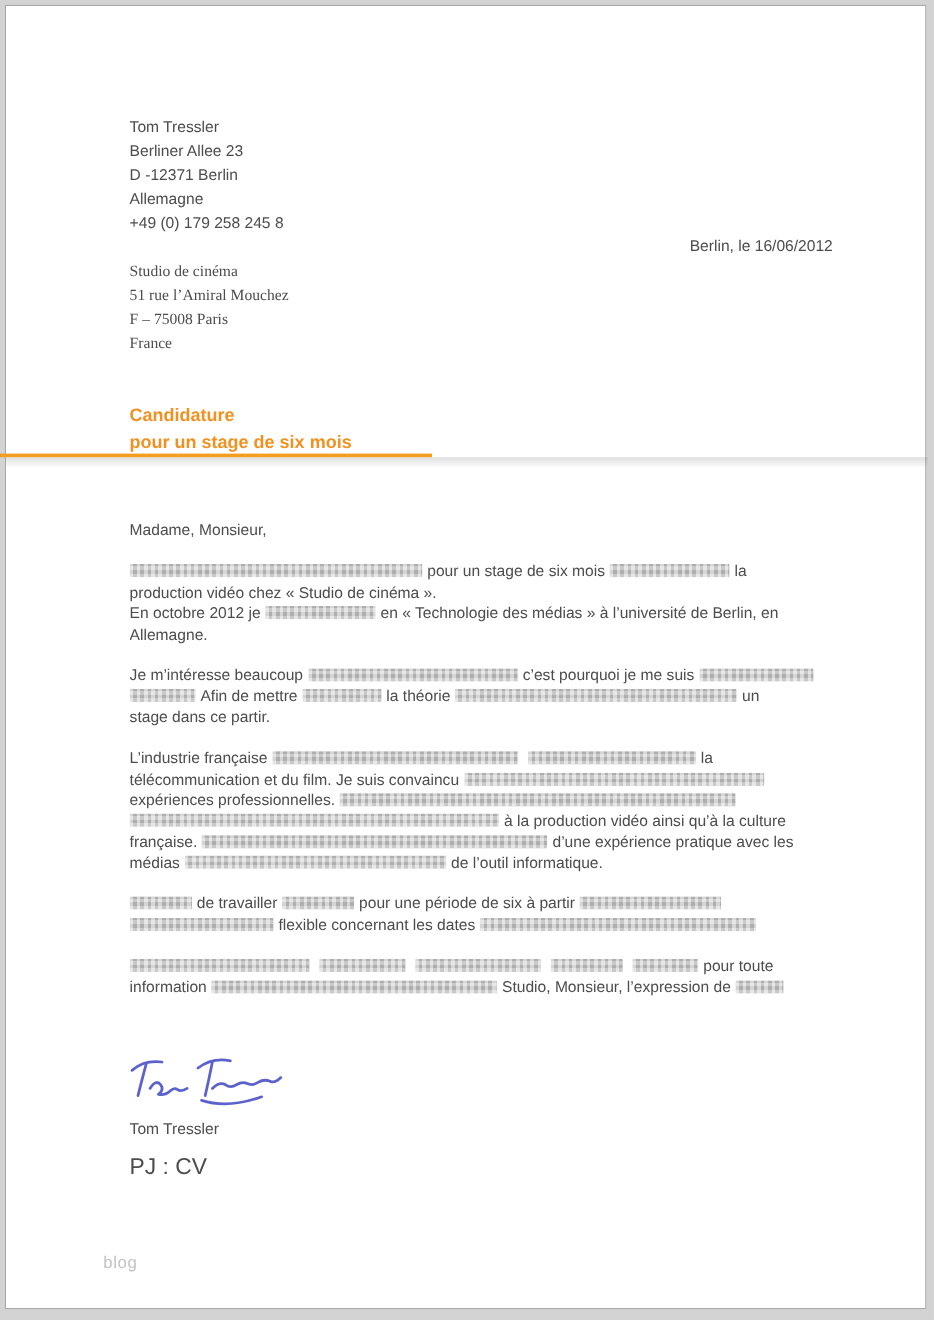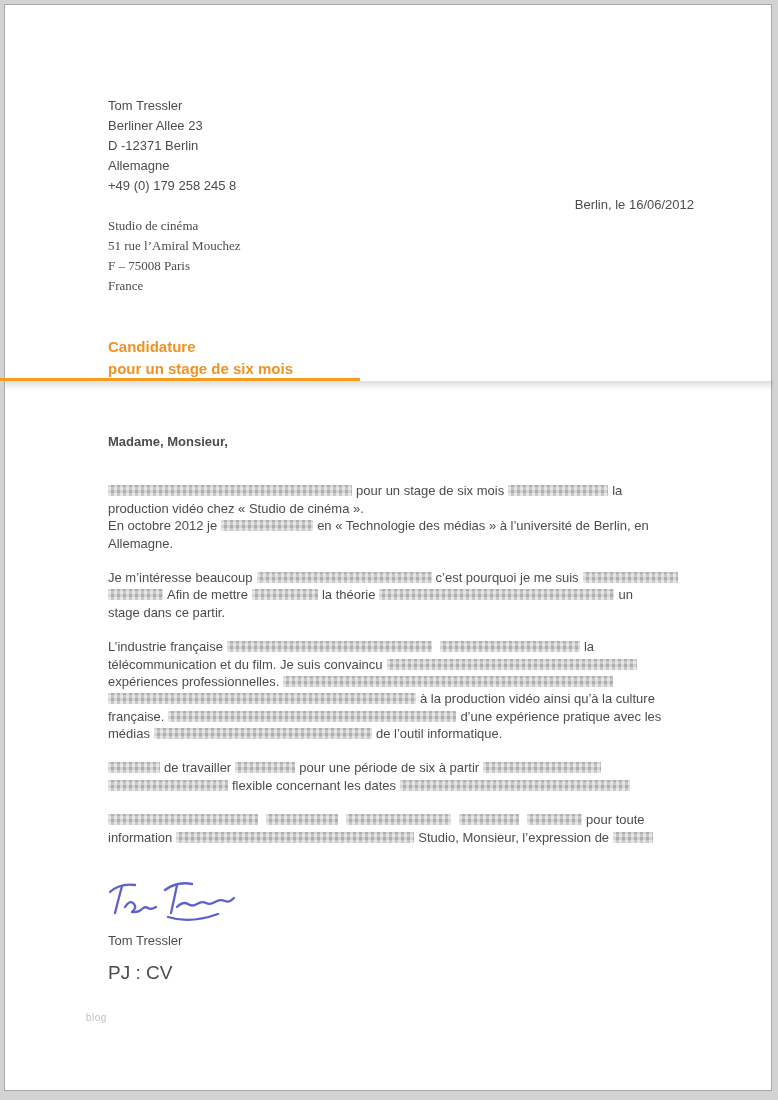--- a/index.html
+++ b/index.html
@@ -21,37 +21,37 @@
   .date { top:197px; right:84px; font-size:13px; color:#4c4c4c; }
   .recipient { left:108px; top:216px;font-family:Liberation Serif, serif; }
   .subject { left:108px; top:336px; color:#f09221; font-weight:bold; font-size:15px; line-height:22px; }
   .orange-rule { left:0; top:378px; width:360px; height:3px; background:#f59d20; z-index:3; }
   .rule-shadow {
     left:5px; top:381px; width:768px; height:9px;
     background:linear-gradient(to bottom, rgba(110,110,110,0.22), rgba(110,110,110,0));
     z-index:2;
   }
   .letter-body { left:108px; top:433px; width:594px; font-size:13px; color:#4c4c4c; }
-  .salutation { margin:0 0 32px 0; height:17.4px; line-height:17.4px;font-weight:bold; }
+  .salutation { margin:0 0 17px 0; height:17.4px; line-height:17.4px; }
   .para { margin:0 0 17px 0; }
   .line { height:17.4px; line-height:17.4px; white-space:nowrap; overflow:hidden; }
   .redact {
     display:inline-block; height:11px; border-radius:1px;
     margin:0 4px; vertical-align:-1px;
     background-color:#c7c7c7;
     background-image:
       repeating-linear-gradient(90deg, rgba(255,255,255,0.38) 0 3px, rgba(0,0,0,0.07) 3px 6px),
       repeating-linear-gradient(0deg, rgba(255,255,255,0.30) 0 3px, rgba(0,0,0,0.06) 3px 6px);
     filter:blur(0.6px);
   }
   .line > .redact:first-child { margin-left:0; }
   .signature-svg { left:104px; top:876px; }
   .typed-name { left:108px; top:933px; font-size:13px; }
   .enclosure { left:108px; top:962px; font-size:19px; }
-  .watermark { left:38px; top:1012px; font-size:10px; color:#c3c3c3; letter-spacing:0.5px;padding-left:48px; }
+  .watermark { left:38px; top:1044px; font-size:14px; color:#c3c3c3; letter-spacing:0.5px;padding-left:48px; }
 </style>
 </head>
 <body>
 
 <div class="canvas">
   <div class="page"></div>
 
   <div class="abs addr sender">
     <div>Tom Tressler</div>
     <div>Berliner Allee 23</div>

